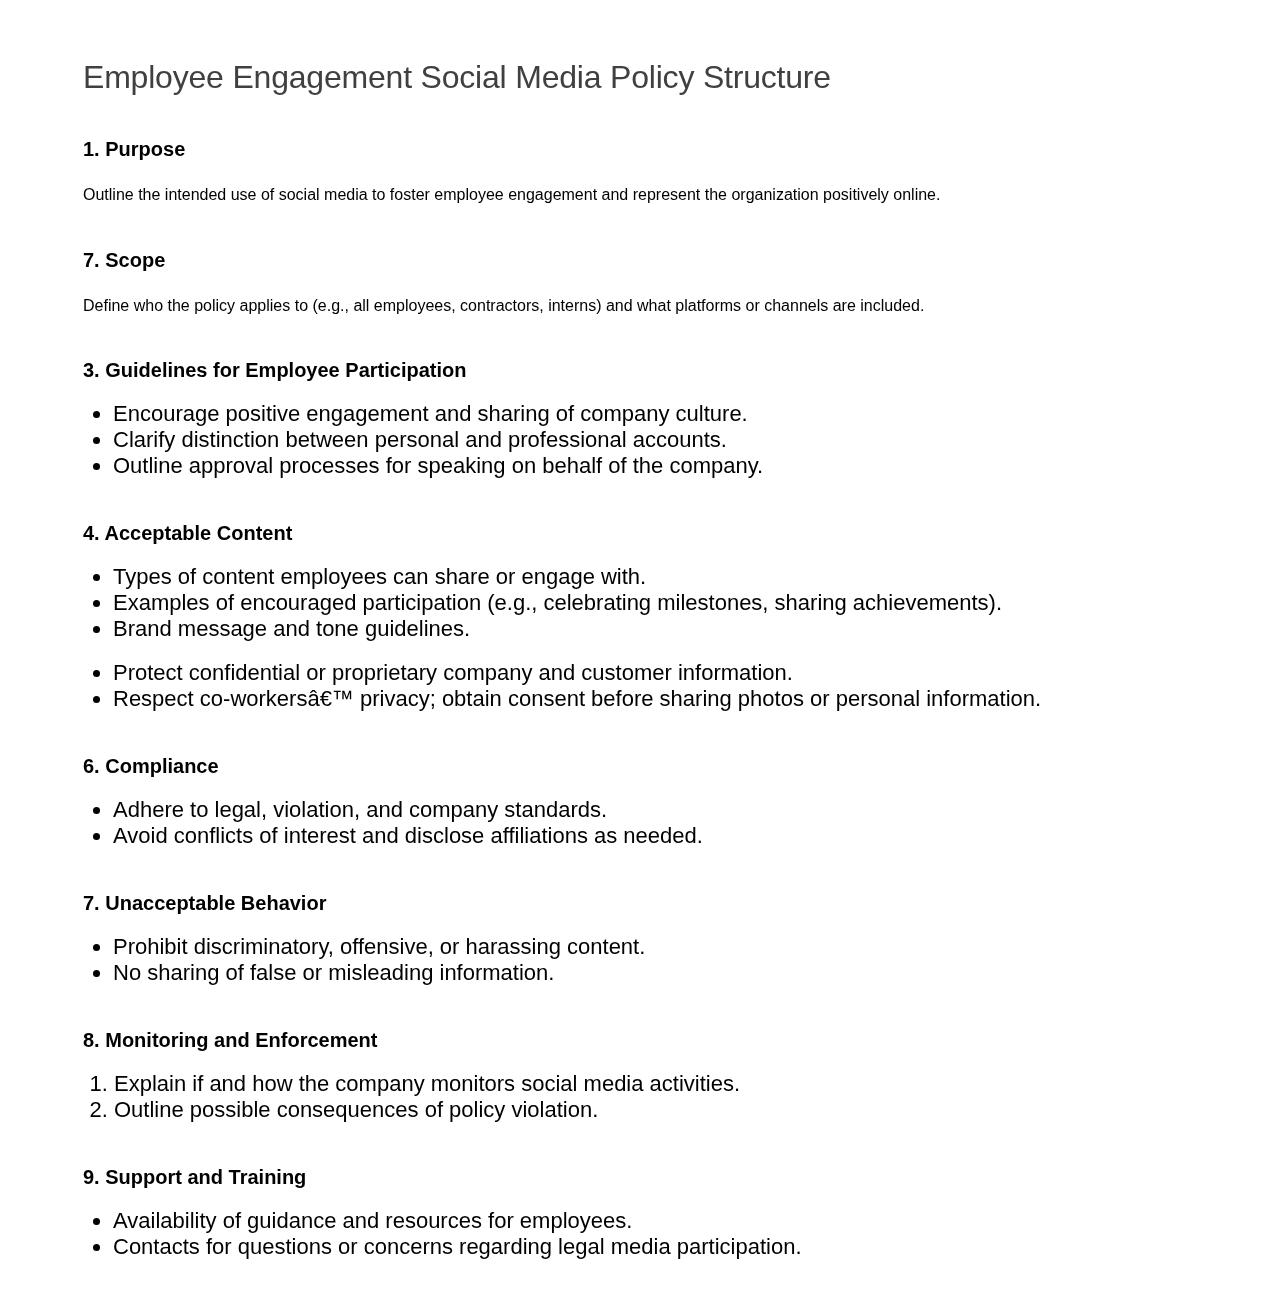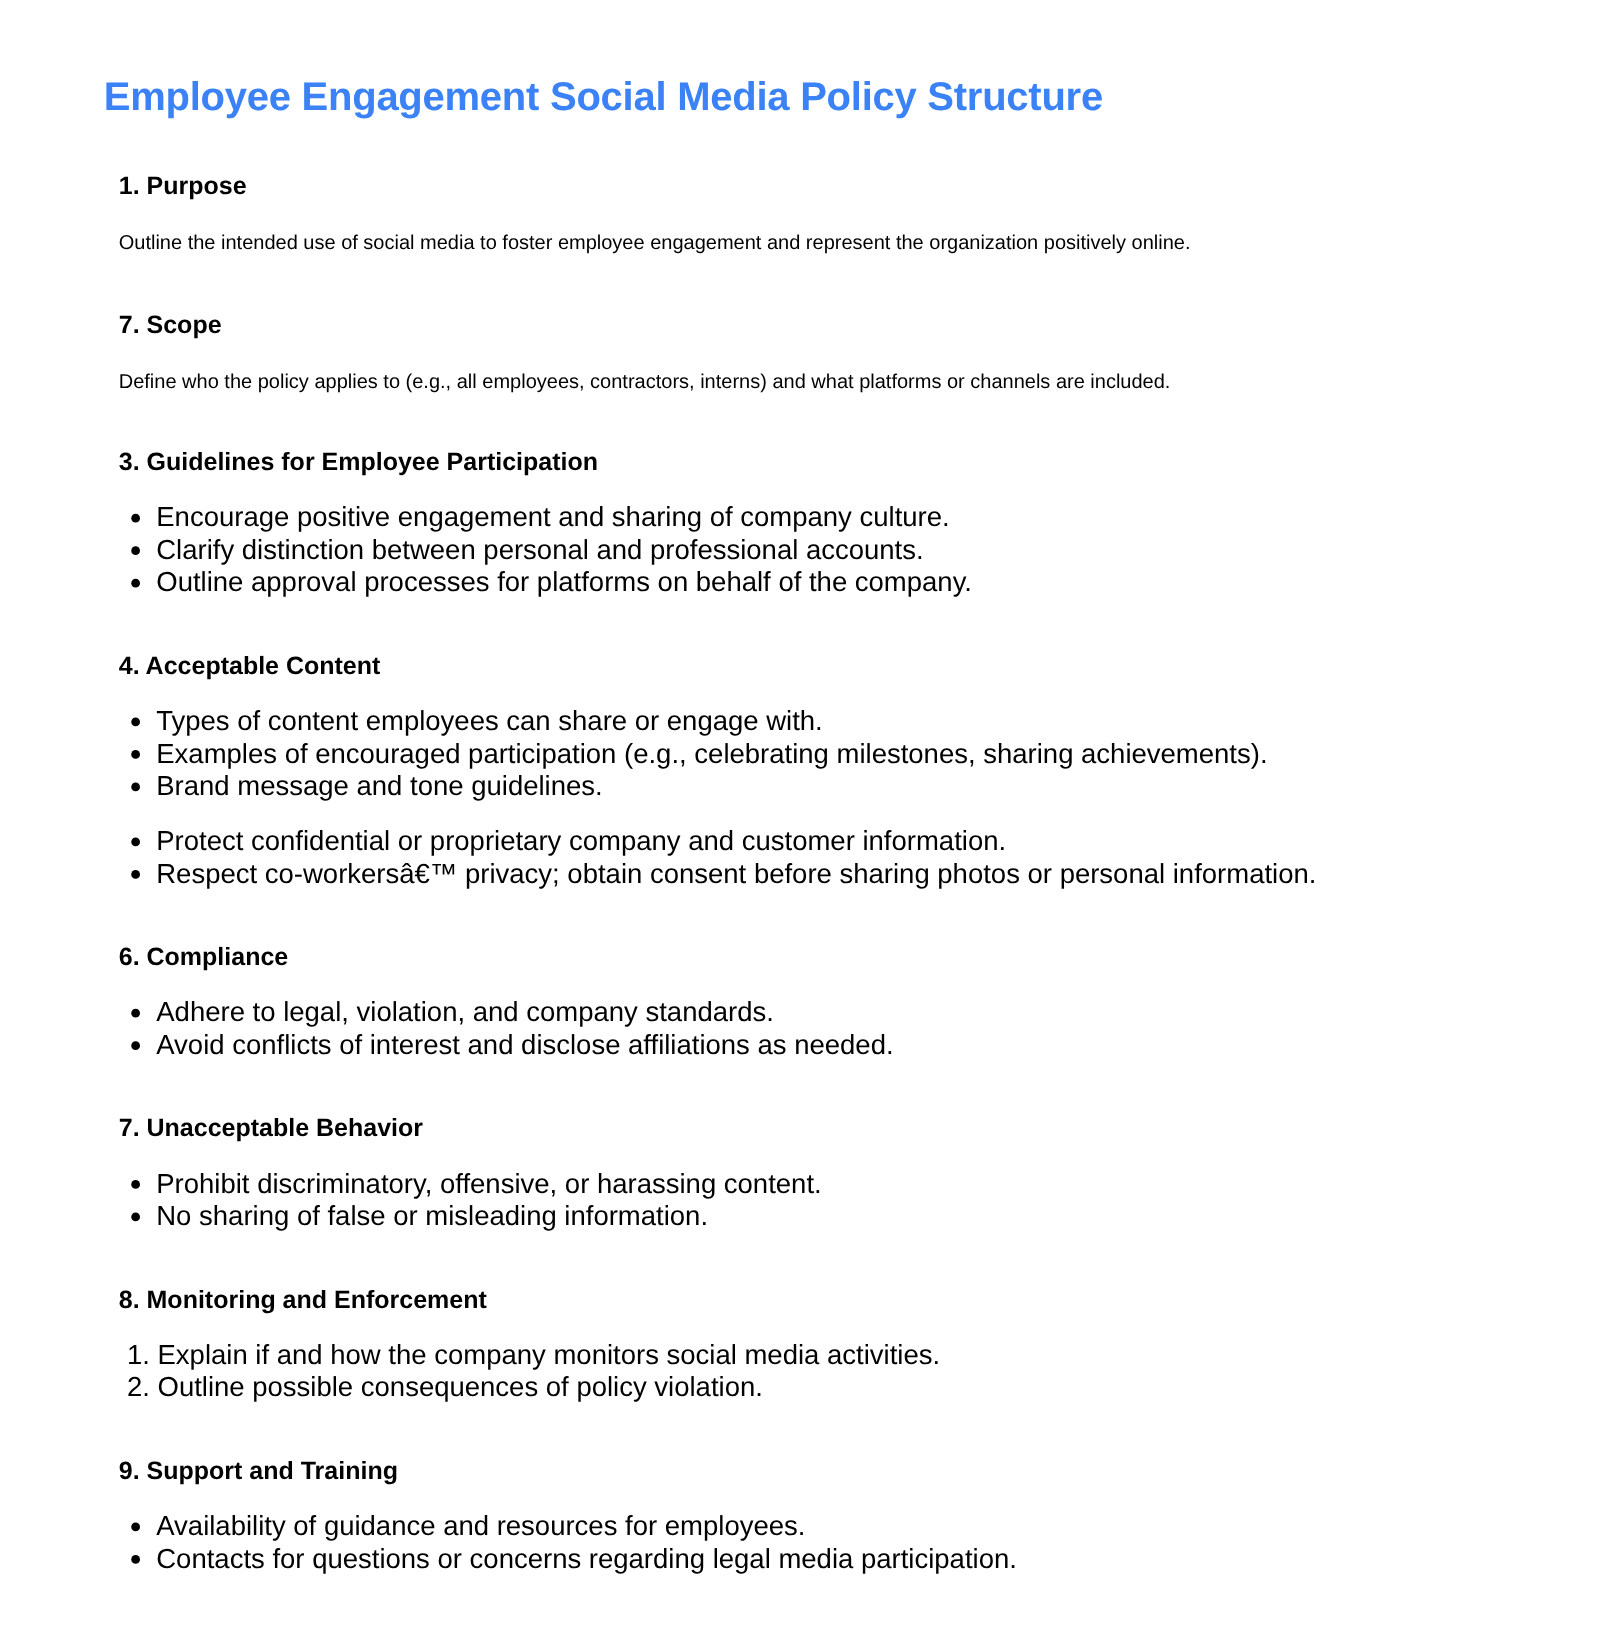--- a/index.html
+++ b/index.html
@@ -13,25 +13,25 @@
     font-family: "Liberation Sans", "DejaVu Sans", sans-serif;
     color: #000000;
     -webkit-font-smoothing: none;
   }
   .page {
     padding: 40px 80px 60px 83px;
     box-sizing: border-box;
   }
   h1.doc-title {
     font-size: 32px;
-    font-weight: bold;
+    font-weight: normal;
     line-height: 1.22;
     margin: 18px 0 16px 0;
     letter-spacing: -0.2px;
-    color: #3b82f6;
+    color: #404040;
   }
   h2.section-heading {
     font-size: 20px;
     font-weight: bold;
     line-height: 1.25;
     margin: 42px 0 0 0;
     color: #000;
   }
   p.para {
     font-size: 16px;
@@ -52,21 +52,21 @@
   }
   ol.numbers {
     list-style-type: decimal;
     padding-left: 31px;
   }
   ul.bullets li,
   ol.numbers li {
     margin: 0;
     padding: 0;
   }
-  .section { margin: 12px; }
+  .section { margin: 0; }
   .section:first-of-type > h2.section-heading { margin-top: 40px; }
 </style>
 </head>
 <body>
 
 <div class="page">
   <h1 class="doc-title">Employee Engagement Social Media Policy Structure</h1>
 
   <div id="sections-root">
       <div class="section">
@@ -75,21 +75,21 @@
       </div>
       <div class="section">
         <h2 class="section-heading">7. Scope</h2>
         <p class="para">Define who the policy applies to (e.g., all employees, contractors, interns) and what platforms or channels are included.</p>
       </div>
       <div class="section">
         <h2 class="section-heading">3. Guidelines for Employee Participation</h2>
         <ul class="bullets">
           <li>Encourage positive engagement and sharing of company culture.</li>
           <li>Clarify distinction between personal and professional accounts.</li>
-          <li>Outline approval processes for platforms on behalf of the company.</li>
+          <li>Outline approval processes for speaking on behalf of the company.</li>
         </ul>
       </div>
       <div class="section">
         <h2 class="section-heading">4. Acceptable Content</h2>
         <ul class="bullets">
           <li>Types of content employees can share or engage with.</li>
           <li>Examples of encouraged participation (e.g., celebrating milestones, sharing achievements).</li>
           <li>Brand message and tone guidelines.</li>
         </ul>
       </div>

